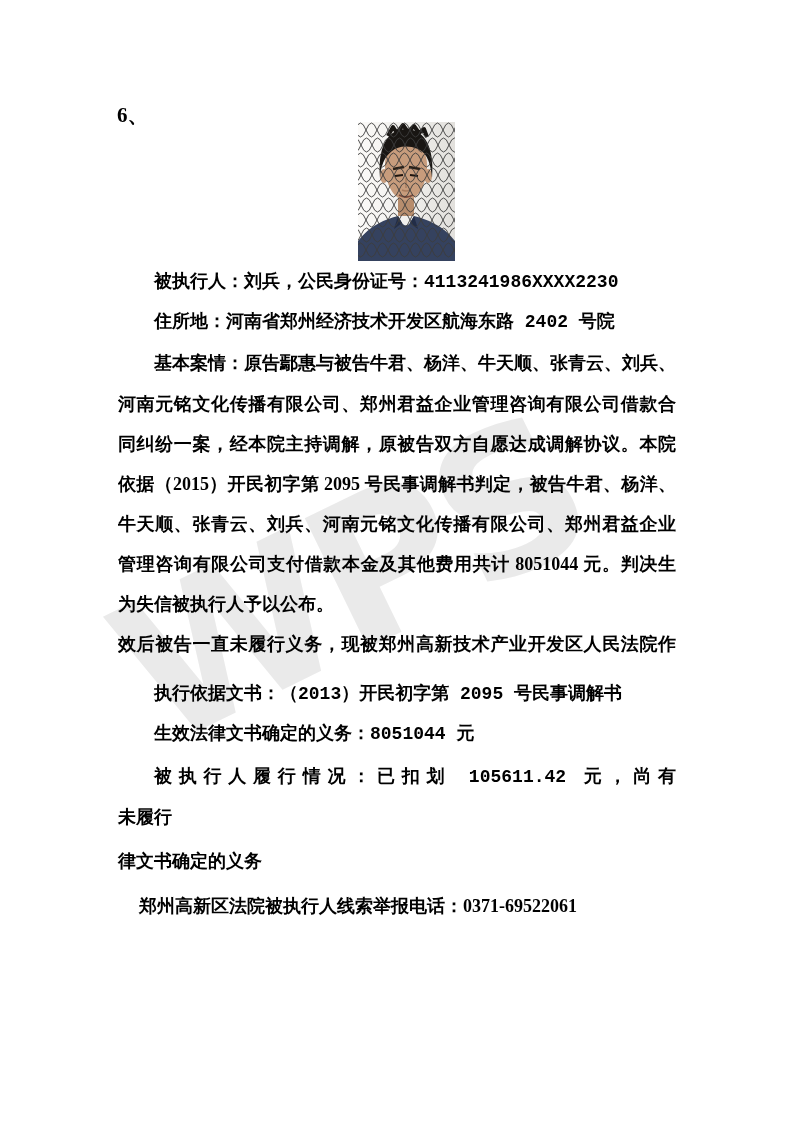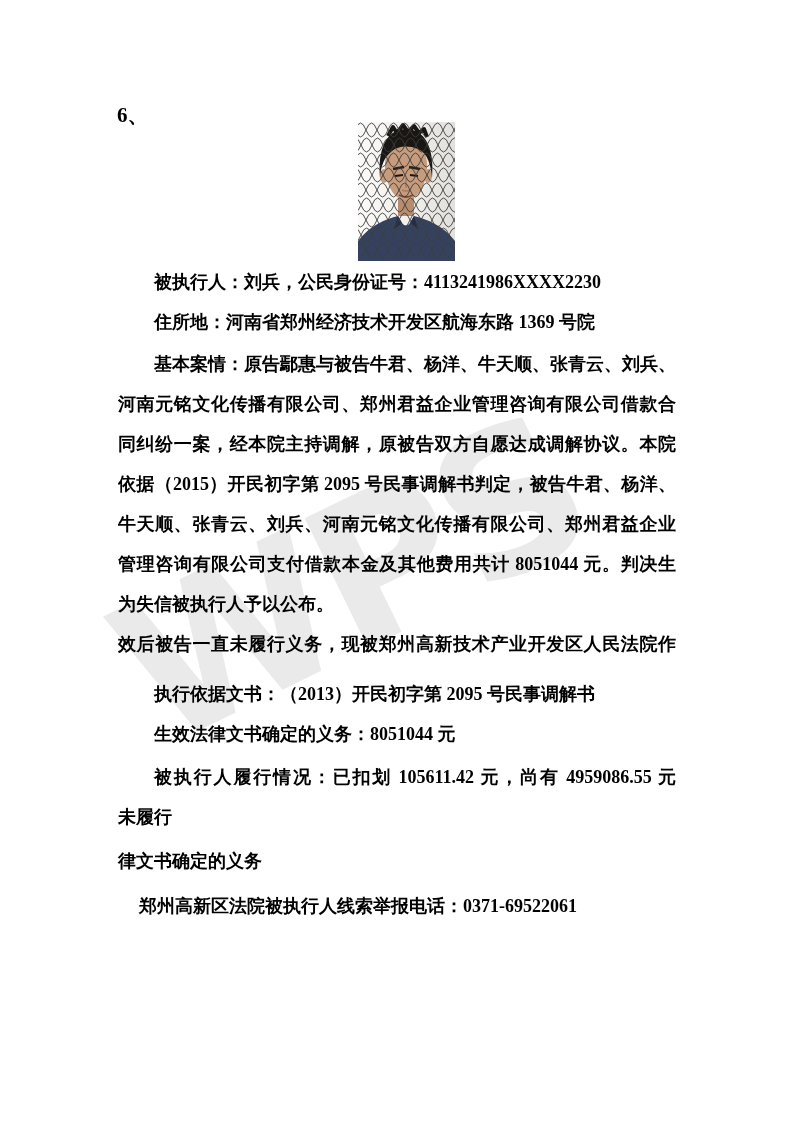--- a/index.html
+++ b/index.html
@@ -52,21 +52,21 @@
     height:40px;
     line-height:40px;
     white-space:nowrap;
   }
   .line.fill{
     white-space:normal;
     text-align:justify;
     text-align-last:justify;
     overflow:hidden;
   }
-  .ind-2{text-indent:36px;}
+  .ind-2{text-indent:36px;font-family:Liberation Mono, monospace;}
   .ind-1{text-indent:21px;}
   .para:nth-child(3){margin-top:2px;}
   .para:nth-child(4){margin-top:10px;}
   .para:nth-child(6){margin-top:3px;}
   .para:nth-child(7){margin-top:4px;}
   .para:nth-child(8){margin-top:5px;}
 </style>
 </head>
 <body>
 
@@ -129,21 +129,21 @@
         <path d="M-3,128 q5.5,14 11,0 t11,0 t11,0 t11,0 t11,0 t11,0 t11,0 t11,0 t11,0 t11,0"></path>
       </g>
     </svg>
   </div>
 
   <div class="content">
       <div class="para">
         <div class="line ind-2">被执行人：刘兵，公民身份证号：4113241986XXXX2230</div>
       </div>
       <div class="para">
-        <div class="line ind-2">住所地：河南省郑州经济技术开发区航海东路 1369 号院</div>
+        <div class="line ind-2">住所地：河南省郑州经济技术开发区航海东路 2402 号院</div>
       </div>
       <div class="para">
         <div class="line fill ind-2">基本案情：原告鄢惠与被告牛君、杨洋、牛天顺、张青云、刘兵、</div>
         <div class="line fill">河南元铭文化传播有限公司、郑州君益企业管理咨询有限公司借款合</div>
         <div class="line fill">同纠纷一案，经本院主持调解，原被告双方自愿达成调解协议。本院</div>
         <div class="line fill">依据（2015）开民初字第 2095 号民事调解书判定，被告牛君、杨洋、</div>
         <div class="line fill">牛天顺、张青云、刘兵、河南元铭文化传播有限公司、郑州君益企业</div>
         <div class="line fill">管理咨询有限公司支付借款本金及其他费用共计 8051044 元。判决生</div>
         <div class="line">为失信被执行人予以公布。</div>
         <div class="line fill">效后被告一直未履行义务，现被郑州高新技术产业开发区人民法院作</div>

